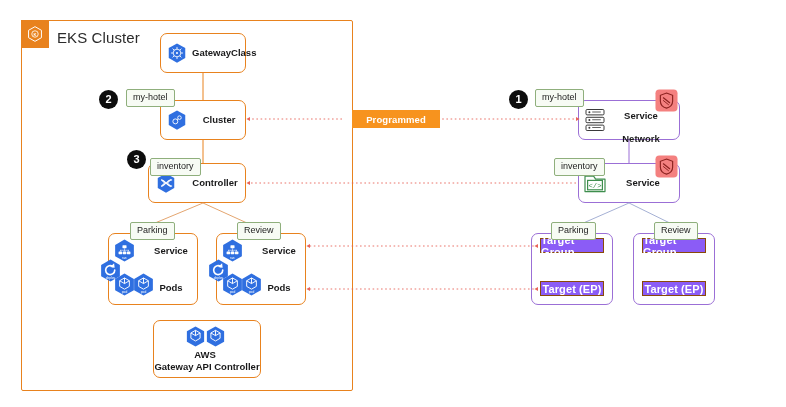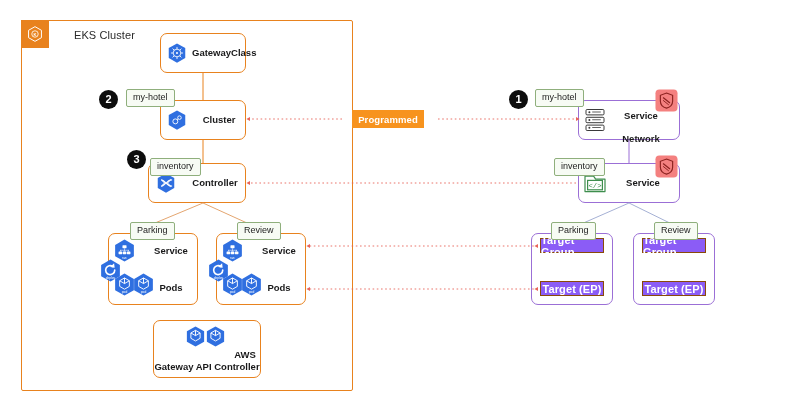--- a/index.html
+++ b/index.html
@@ -39,25 +39,24 @@
     align-items: center;
     justify-content: center;
     top: -1px;
     left: -1px;
   }
   .group-badge.eks { background: #E8821E; }
   .group-badge.lattice { background: #8C53DE; }
 
   .group-title {
     position: absolute;
-    font-size: 11px;
+    font-size: 15px;
     color: #2b2b2b;
     white-space: nowrap;
     letter-spacing: 0.1px;
-    margin-left: 17px;
   }
 
   
   .node {
     position: absolute;
     border-width: 1.4px;
     border-style: solid;
     border-radius: 7px;
     background: #ffffff;
     box-sizing: border-box;
@@ -361,21 +360,21 @@
     <svg width="23" height="23" viewBox="0 0 32 32">
       <polygon points="16,2 28,8.8 28,23.2 16,30 4,23.2 4,8.8" fill="#2F6FE0"></polygon>
       <g fill="none" stroke="#ffffff" stroke-width="1.3">
         <polygon points="16,7.4 22.4,11.1 22.4,18.5 16,22.2 9.6,18.5 9.6,11.1"></polygon>
         <line x1="16" y1="7.4" x2="16" y2="14.8"></line>
         <line x1="16" y1="14.8" x2="22.4" y2="11.1"></line>
         <line x1="16" y1="14.8" x2="9.6" y2="11.1"></line>
       </g>
     </svg>
   </div>
-  <div class="node-label" style="left:153px; top:349px; width:104px;padding-left:40px;">AWS</div>
+  <div class="node-label" style="left:153px; top:349px; width:104px;">AWS</div>
   <div class="node-label" style="left:153px; top:361px; width:108px;">Gateway API Controller</div>
 
 
   <div class="node purple" style="left:578px; top:100px; width:102px; height:40px;">
   </div>
   <div class="icon-wrap" style="left:583px; top:106px;">
     <svg width="24" height="28" viewBox="0 0 24 28">
       <g fill="none" stroke="#3a3a3a" stroke-width="1">
         <rect x="3" y="3.5" width="18" height="5.4" rx="1.1" fill="#ffffff"></rect>
         <rect x="3" y="11.3" width="18" height="5.4" rx="1.1" fill="#ffffff"></rect>
@@ -453,15 +452,15 @@
     
     <line x1="576" y1="183" x2="250" y2="183" stroke="#E8645A" stroke-width="0.9" stroke-dasharray="1.6 2.6" marker-end="url(#arrR)"></line>
 
     
     <line x1="538" y1="246" x2="310" y2="246" stroke="#E8645A" stroke-width="0.9" stroke-dasharray="1.6 2.6" marker-start="url(#arrR)" marker-end="url(#arrR)"></line>
 
     
     <line x1="538" y1="289" x2="310" y2="289" stroke="#E8645A" stroke-width="0.9" stroke-dasharray="1.6 2.6" marker-start="url(#arrR)" marker-end="url(#arrR)"></line>
   </svg>
 
-  <div class="pill plain" style="left:352px; top:110px; width:72px; height:18px;">Programmed</div>
+  <div class="pill plain" style="left:352px; top:110px; width:88px; height:18px;">Programmed</div>
 
 </div>
 
 </body></html>

